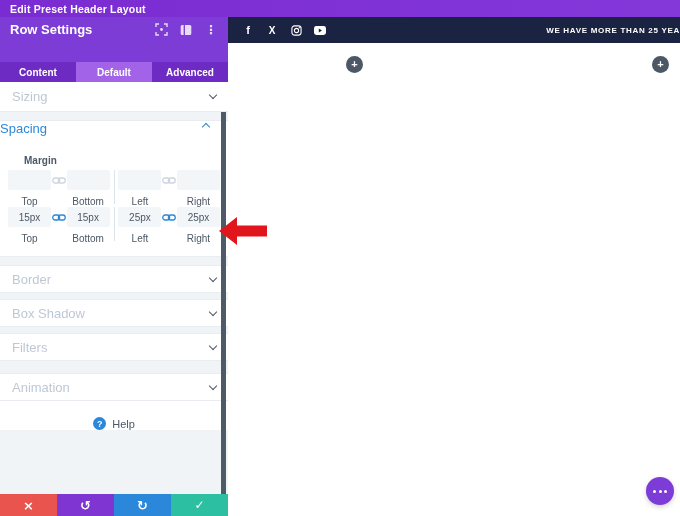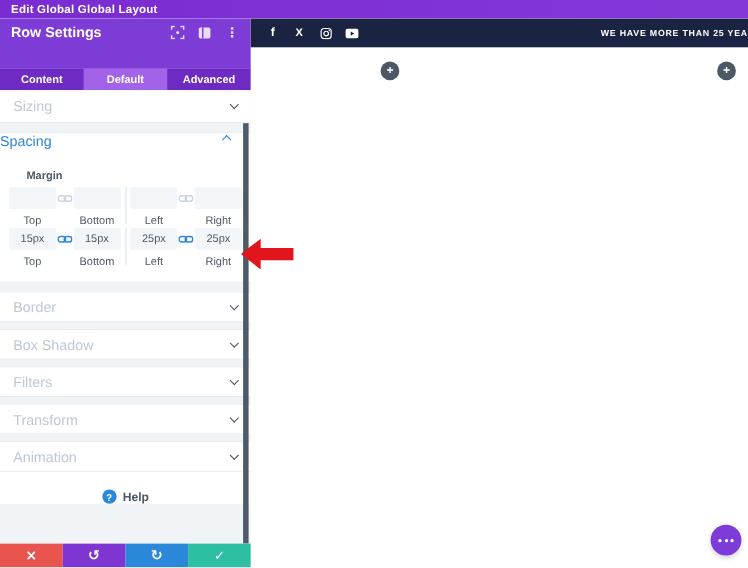--- a/index.html
+++ b/index.html
@@ -54,21 +54,21 @@
   .field input { width:43px; height:20px; background:#f3f6f9; border:none; border-radius:2px;
     text-align:center; font-size:10px; color:#4c5866; font-family:"Liberation Sans",sans-serif; }
   .field .sub { margin-top:6px; font-size:10px; color:#4c5866; }
   .linkwrap { width:18px; height:20px; display:flex; align-items:center; justify-content:center; cursor:pointer; }
   .vdivider { width:1px; height:34px; background:#dde3ea; margin:0 4px; align-self:flex-start; }
 
   .help-block { background:#fff; flex:1; }
   .help-inner { display:flex; align-items:center; justify-content:center; gap:6px; padding-top:16px; cursor:pointer; }
   .help-circle { width:13px; height:13px; border-radius:50%; background:#2b87da; color:#fff;
     font-size:9px; font-weight:bold; display:flex; align-items:center; justify-content:center; }
-  .help-text { color:#4c5866; font-size:11px; font-weight:bold; }
+  .help-text { color:#4c5866; font-size:11px; font-weight:normal; }
 
   .scrollbar { position:absolute; left:221px; top:95px; width:5px; height:382px; background:#4e5a68; z-index:6; }
 
   .footer-buttons { height:22px; display:flex; }
   .fbtn { flex:1; display:flex; align-items:center; justify-content:center; color:#fff; cursor:pointer;
     font-family:"DejaVu Sans",sans-serif; font-weight:bold; }
   .fbtn.red { background:#ea544f; font-size:13px; }
   .fbtn.purple { background:#7e35d2; font-size:13px; }
   .fbtn.blue { background:#2b87da; font-size:13px; }
   .fbtn.teal { background:#2dbfa2; font-size:12px; }
@@ -96,21 +96,21 @@
   .fab i { width:3px; height:3px; border-radius:50%; background:#fff; }
 
   .red-arrow { position:absolute; left:219px; top:216px; z-index:10; }
 </style>
 </head>
 <body>
 
 <div class="stage">
 
   <div class="topbar">
-    <span class="topbar-title">Edit Global Global Layout</span>
+    <span class="topbar-title">Edit Preset Header Layout</span>
   </div>
 
   <div class="sidebar">
 
     <div class="panel-header">
       <div class="panel-title-row">
         <span class="panel-title">Row Settings</span>
         <span class="header-icons">
           <span class="hicon">
             <svg width="13" height="13" viewBox="0 0 13 13" fill="none" stroke="#e7dbf8" stroke-width="1.4">
@@ -230,24 +230,20 @@
       <div class="acc-row">
         <span class="acc-label">Box Shadow</span>
         <span class="chev down"></span>
       </div>
       <div class="gap6"></div>
       <div class="acc-row">
         <span class="acc-label">Filters</span>
         <span class="chev down"></span>
       </div>
       <div class="gap6"></div>
-      <div class="acc-row">
-        <span class="acc-label">Transform</span>
-        <span class="chev down"></span>
-      </div>
       <div class="gap6"></div>
       <div class="acc-row">
         <span class="acc-label">Animation</span>
         <span class="chev down"></span>
       </div>
 
       <div class="help-block">
         <div class="help-inner">
           <span class="help-circle">?</span>
           <span class="help-text">Help</span>

